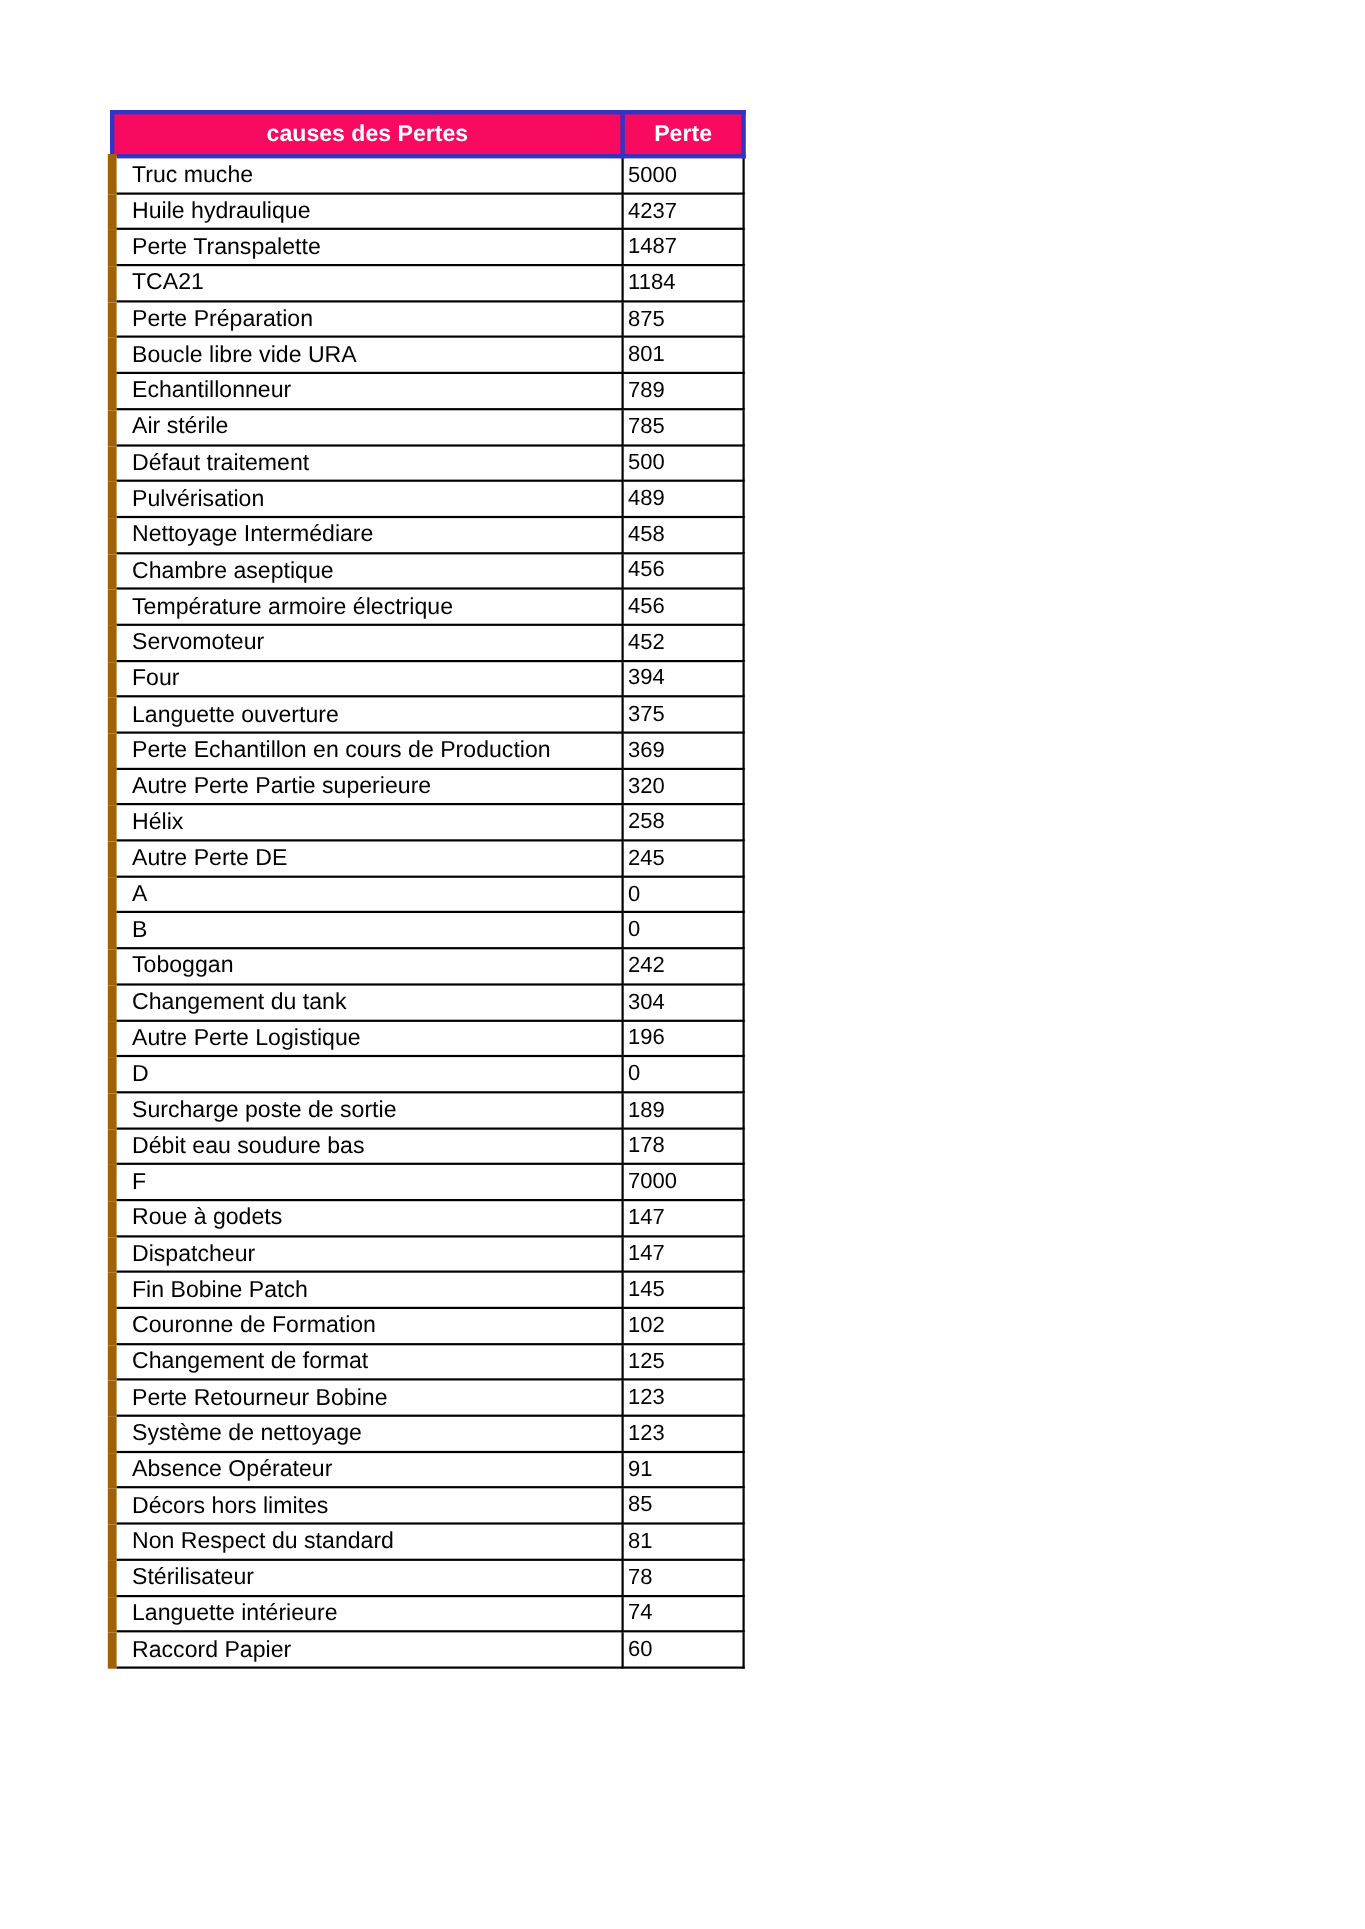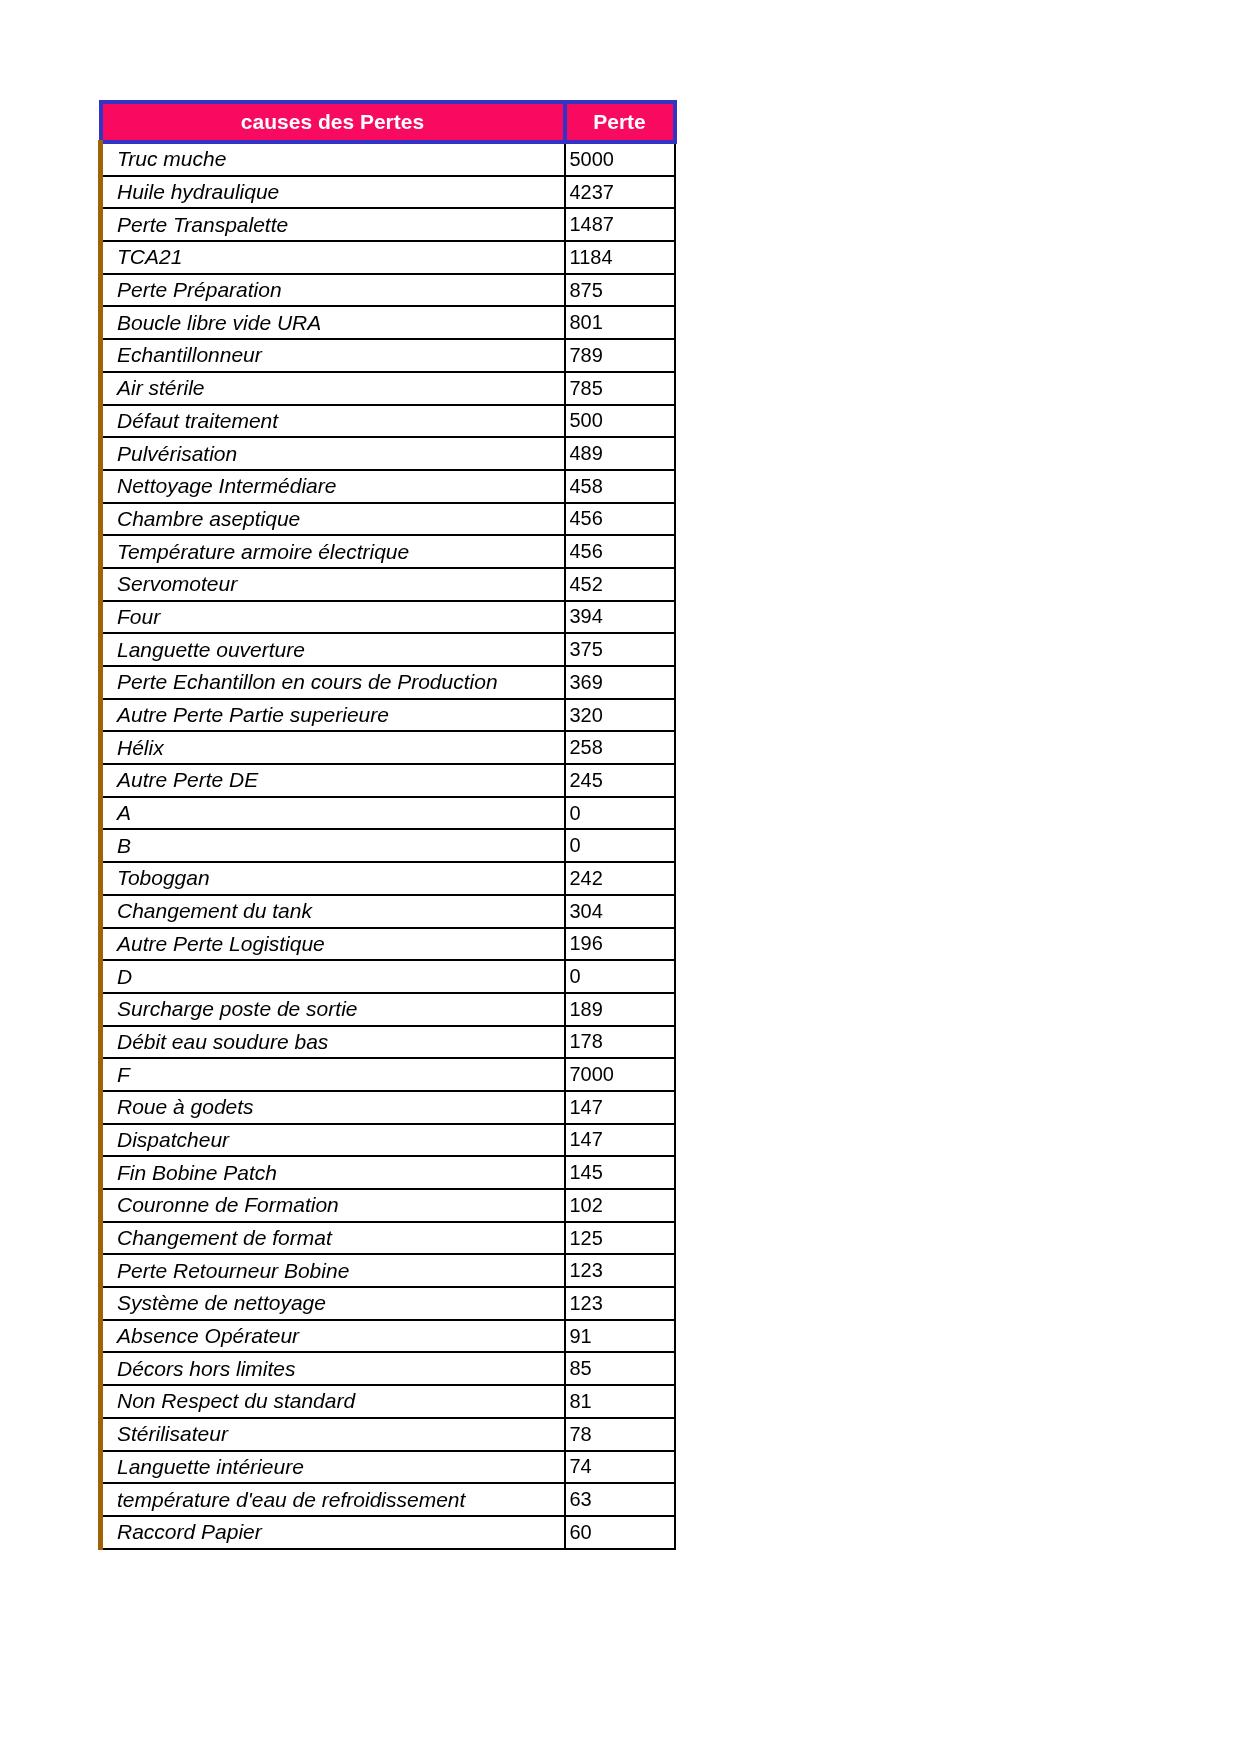--- a/index.html
+++ b/index.html
@@ -42,22 +42,21 @@
     padding: 0 4px;
     font-size: 21px;
     background: #ffffff;
     vertical-align: middle;
     overflow: hidden;
     white-space: nowrap;
   }
   tbody td.cause {
     text-align: left;
     padding-left: 14px;
-    border-left: 5px solid #a16207;
-    font-style: italic;
+    border-left: 8px solid #a16207;
   }
   tbody td.perte {
     text-align: left;
     font-size: 20px;
   }
 </style>
 </head>
 <body>
 
 <table class="pertes">
@@ -230,21 +229,17 @@
       </tr>
       <tr>
         <td class="cause">Stérilisateur</td>
         <td class="perte">78</td>
       </tr>
       <tr>
         <td class="cause">Languette intérieure</td>
         <td class="perte">74</td>
       </tr>
       <tr>
-        <td class="cause">température d'eau de refroidissement</td>
-        <td class="perte">63</td>
-      </tr>
-      <tr>
         <td class="cause">Raccord Papier</td>
         <td class="perte">60</td>
       </tr>
     </tbody>
 </table>
 
 </body></html>

